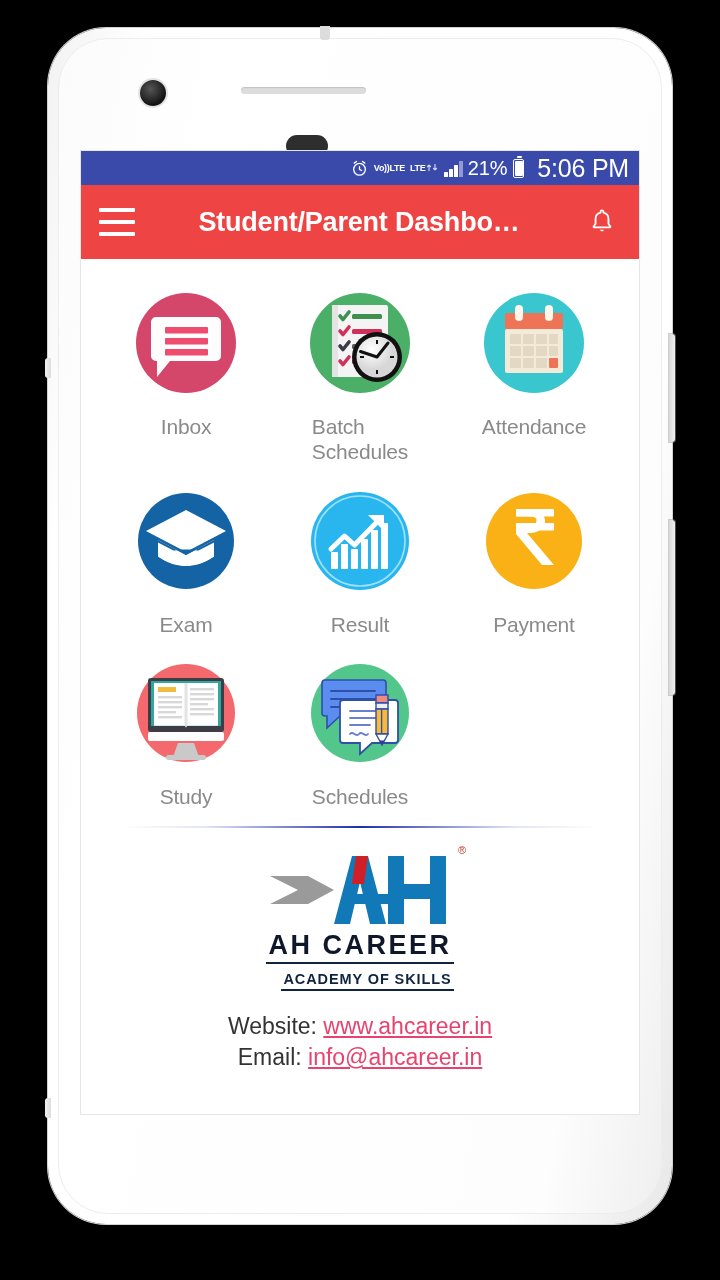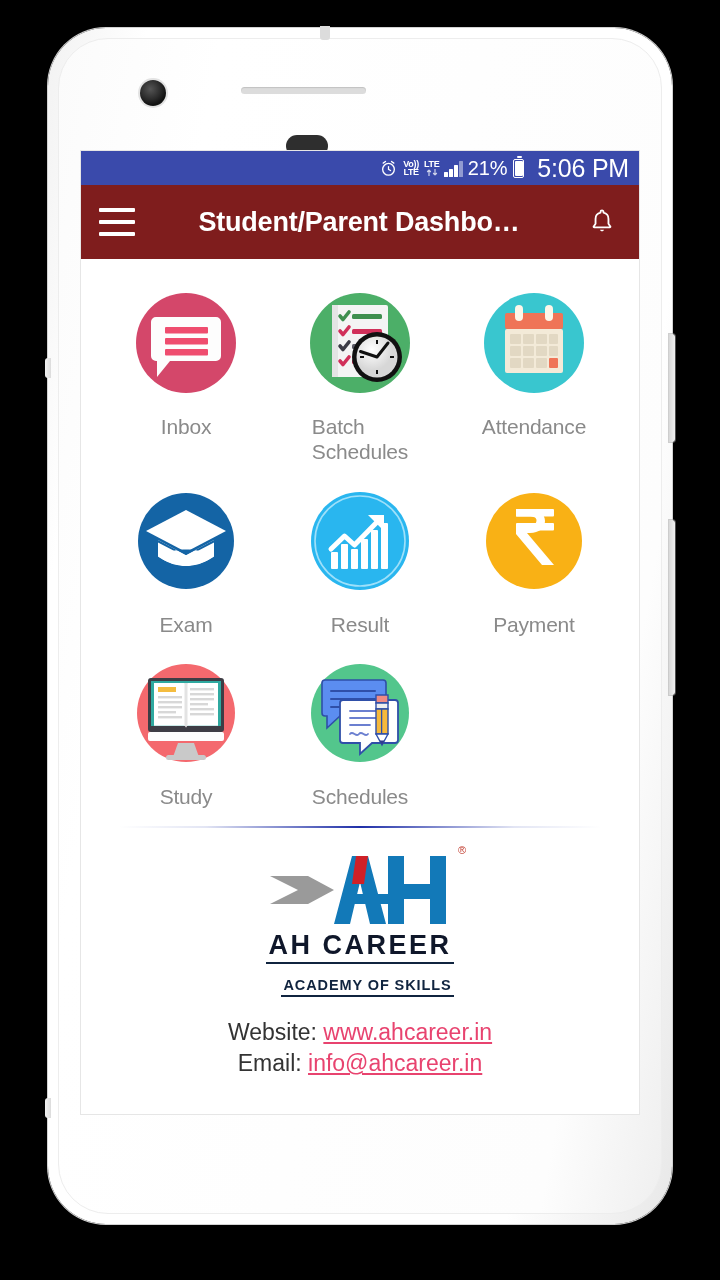--- a/index.html
+++ b/index.html
@@ -106,21 +106,21 @@
     background: #3a4aab;
     display: flex;
     align-items: center;
     justify-content: flex-end;
     padding-right: 10px;
     gap: 5px;
     color: #ffffff;
   }
   .sb-icon { display: flex; align-items: center; }
   #status-volte, #status-lte-arrows {
-    display: flex; flex-direction: column;
+    display: flex; flex-direction: row;
     align-items: center; justify-content: center;
     line-height: 0.92;
   }
   #status-volte span, #status-lte-arrows span {
     font-size: 9px; font-weight: bold; letter-spacing: -0.3px;
   }
   #signal-bars { display: flex; align-items: flex-end; gap: 1.5px; height: 17px; }
   #signal-bars i { display:block; width: 3.5px; background:#ffffff; border-radius:.5px; }
   #signal-bars i:nth-child(1){height:5px;}
   #signal-bars i:nth-child(2){height:8px;}
@@ -138,21 +138,21 @@
   }
   #battery-icon::after {
     content:""; position:absolute; left:0.8px; right:0.8px; bottom:0.8px;
     height: 84%; background:#ffffff; border-radius:1px;
   }
   #status-clock { font-size: 25px; letter-spacing: -0.2px; margin-left: 8px; }
 
   
   #app-bar {
     height: 74px;
-    background: #7f1d1d;
+    background: #ef4444;
     display: flex;
     align-items: center;
     padding: 0 18px;
   }
   #hamburger-menu-button {
     width: 36px; height: 28px;
     display: flex; flex-direction: column; justify-content: space-between;
     cursor: pointer; flex: 0 0 auto;
   }
   #hamburger-menu-button i {
@@ -214,21 +214,21 @@
     margin-top: 2px;
     font-size: 27px; font-weight: bold; letter-spacing: 2.5px;
     color: #0f172a;
     border-bottom: 2.5px solid #10243f;
     padding: 0 2px 1px 2px;
   }
   #logo-tagline {
     font-size: 14.5px; font-weight: bold; letter-spacing: 0.9px;
     color: #10243f;
     border-bottom: 2.5px solid #10243f;
-    padding: 12px 2px 2px 2px;
+    padding: 6px 2px 2px 2px;
     margin-top: 1px;
     margin-left: 15px;
   }
   #contact-block {
     margin-top: 20px;
     text-align: center;
     font-size: 23px;
     color: #333333;
     line-height: 1.35;
   }

